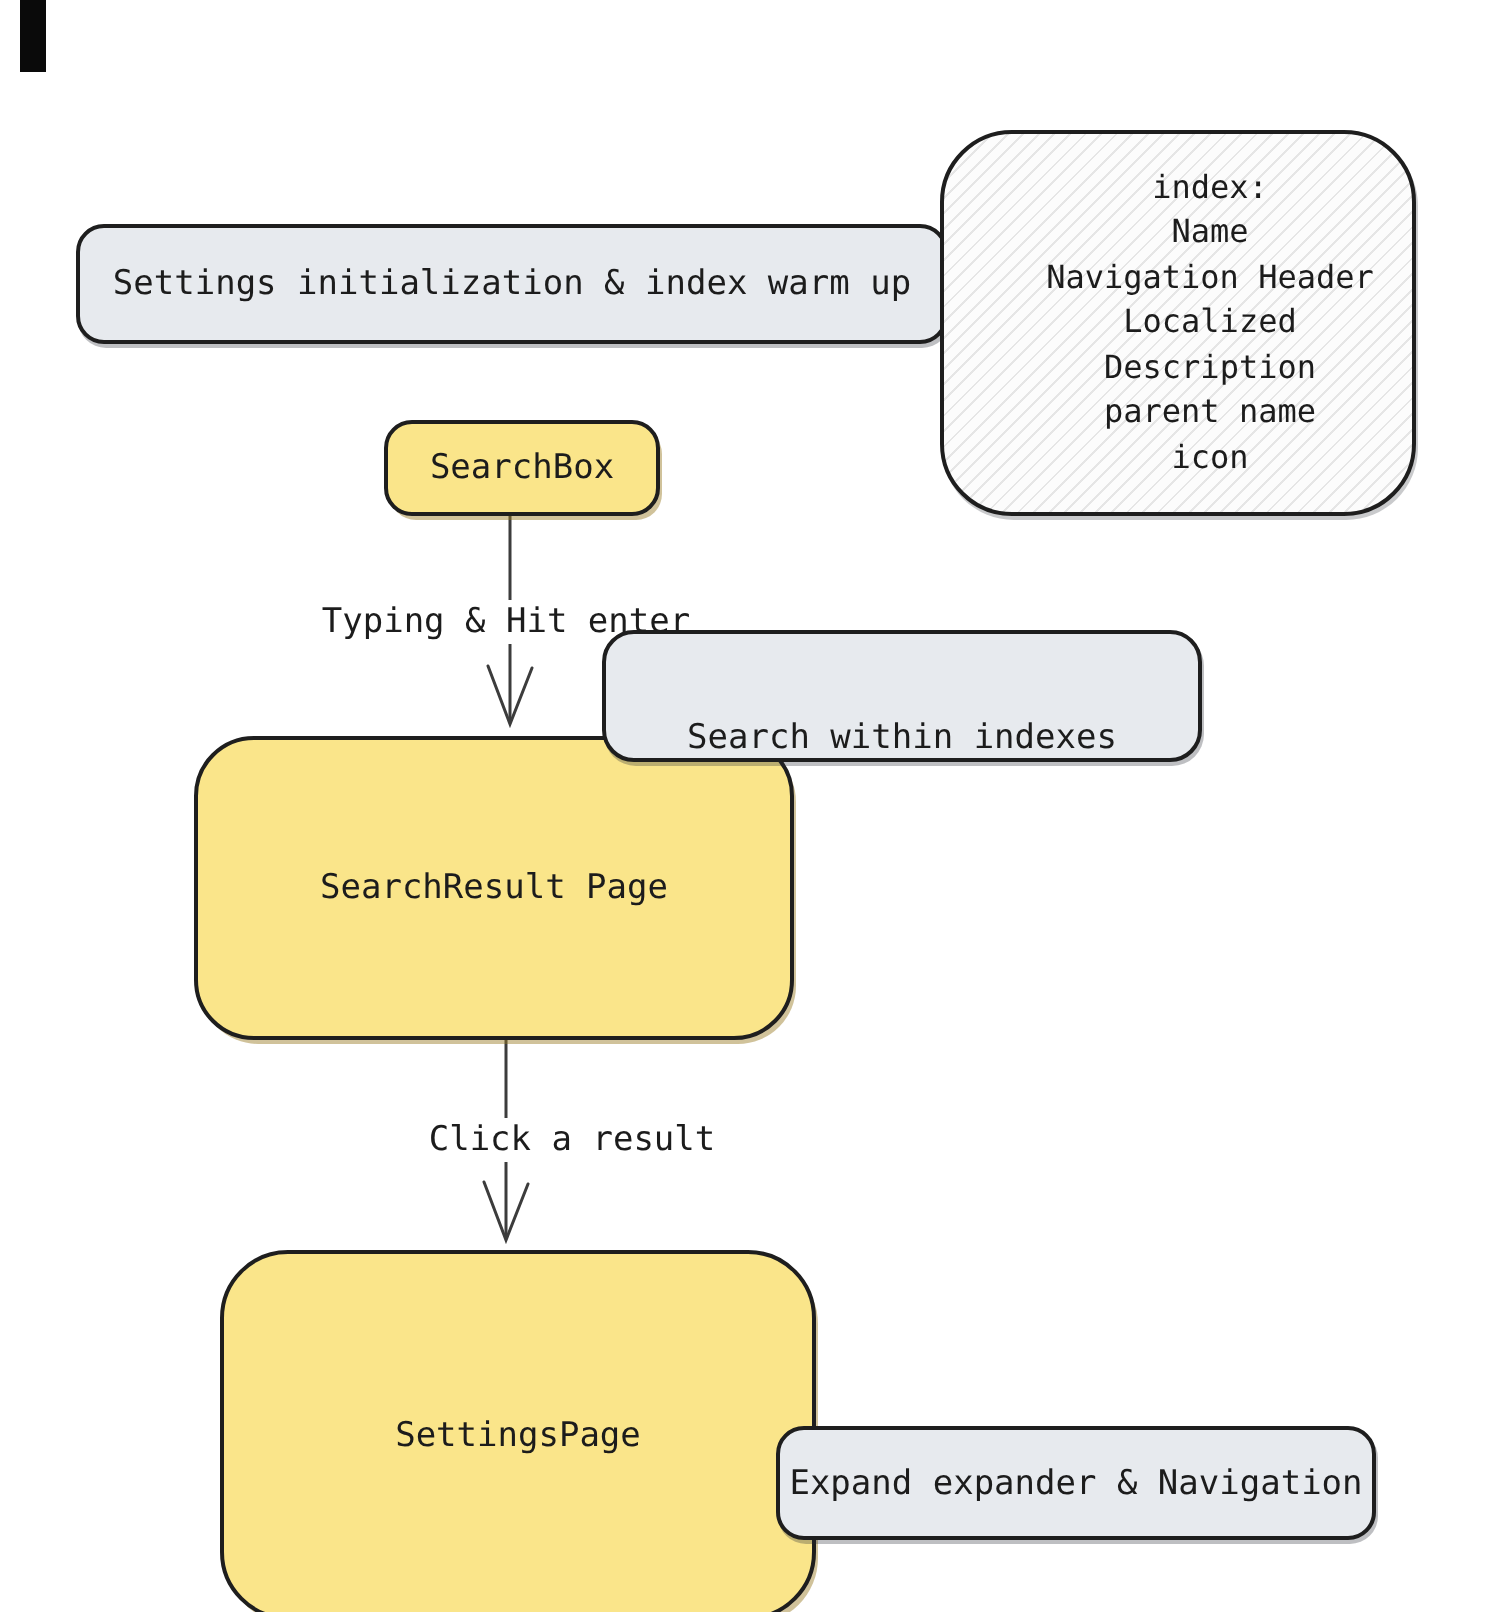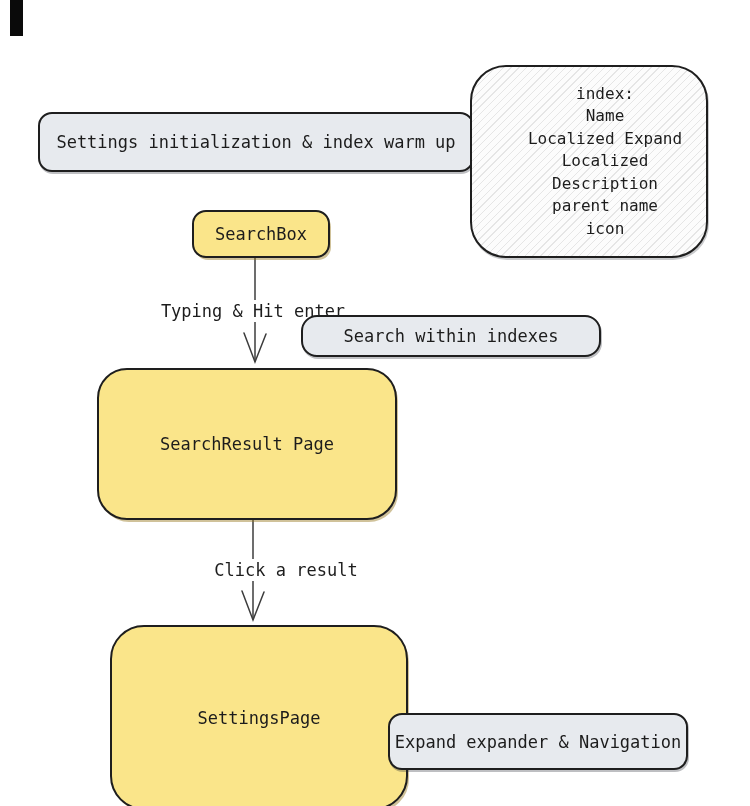--- a/index.html
+++ b/index.html
@@ -53,34 +53,34 @@
   </svg>
 
   <div class="node node-gray z2" style="left:38px;top:112px;width:436px;height:60px;">
     <span>Settings initialization &amp; index warm up</span>
   </div>
 
   <div class="node node-hatched z3" style="left:470px;top:65px;width:238px;height:193px;padding-left:32px;">
     <div class="index-lines">
       <div>index:</div>
       <div>Name</div>
-      <div>Localized Expand</div>
+      <div>Navigation Header</div>
       <div>Localized Description</div>
       <div>parent name</div>
       <div>icon</div>
     </div>
   </div>
 
   <div class="node node-yellow z2" style="left:192px;top:210px;width:138px;height:48px;border-radius:14px;">
     <span>SearchBox</span>
   </div>
 
   <div class="edge-label" style="left:158px;top:300px;width:190px;height:22px;">Typing &amp; Hit enter</div>
 
-  <div class="node node-gray z3" style="left:301px;top:315px;width:300px;height:42px;border-radius:16px;">
+  <div class="node node-gray z3" style="left:301px;top:315px;width:300px;height:66px;border-radius:16px;align-items:flex-end;">
     <span>Search within indexes</span>
   </div>
 
   <div class="node node-yellow z2" style="left:97px;top:368px;width:300px;height:152px;border-radius:30px;">
     <span>SearchResult Page</span>
   </div>
 
   <div class="edge-label" style="left:181px;top:559px;width:146px;height:22px;margin-left:32px;">Click a result</div>
 
   <div class="node node-yellow z2" style="left:110px;top:625px;width:298px;height:185px;border-radius:34px;">

